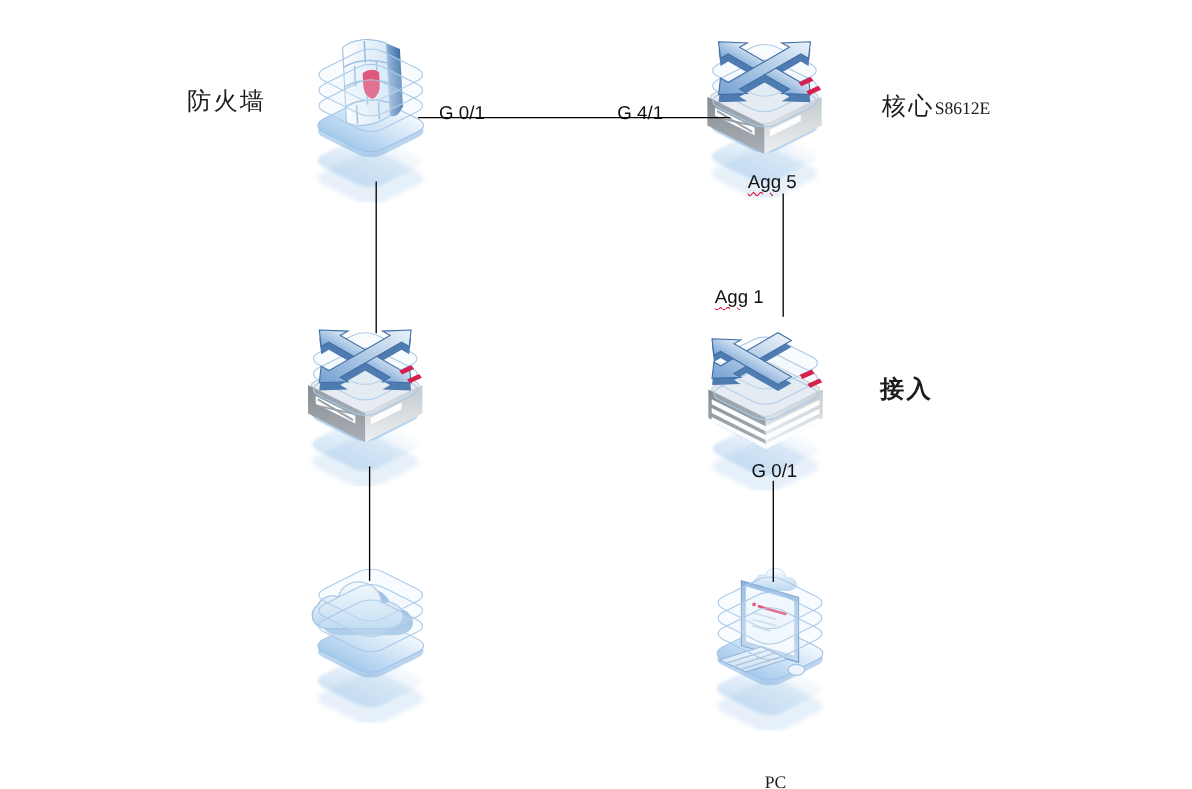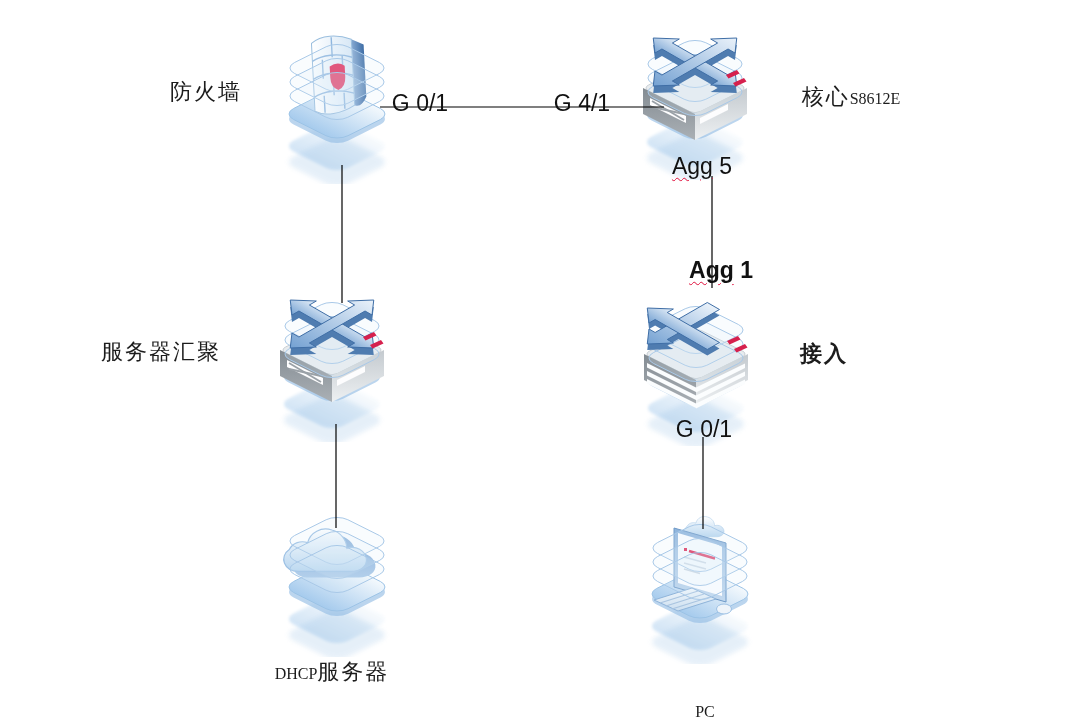--- a/index.html
+++ b/index.html
@@ -3,21 +3,21 @@
 <meta charset="utf-8">
 <style>
   html,body{margin:0;padding:0;background:#ffffff;}
   .canvas{position:relative;width:903px;height:717px;background:#ffffff;overflow:hidden;
           font-family:"Liberation Sans","DejaVu Sans",sans-serif;}
   .node-icon{position:absolute;width:130px;height:162px;}
   .links-layer{position:absolute;left:0;top:0;width:1084px;height:717px;z-index:5;}
   .lbl{position:absolute;transform:translate(-50%,-50%);white-space:pre;z-index:10;color:#1c1c1c;}
   .zh{font-family:"Liberation Serif","DejaVu Serif",serif;font-size:22px;letter-spacing:2px;}
   .en{font-family:Liberation Serif, serif;font-size:16px;letter-spacing:0;}
-  .port{font-family:"Liberation Sans","DejaVu Sans",sans-serif;font-size:23px;color:#111;}
+  .port{font-family:"Liberation Sans","DejaVu Sans",sans-serif;font-size:17px;color:#111;}
   .squiggle{text-decoration-line:underline;text-decoration-style:wavy;
             text-decoration-color:#e0103c;text-decoration-thickness:1px;text-underline-offset:3px;}
   svg{display:block;}
   .defs-holder{position:absolute;width:0;height:0;overflow:hidden;}
 </style>
 </head>
 <body>
 
 <svg class="defs-holder" aria-hidden="true">
   <defs>
@@ -216,24 +216,22 @@
           <path d="M-34 92 L4 80"></path>
           <path d="M-28 95 L10 83"></path>
       </g>
       <ellipse cx="24" cy="95" rx="7.5" ry="5" fill="#eef4fa" stroke="#9cc0e4"></ellipse>
     </g>
     <use href="#wires"></use>
   </svg>
 
   <div class="lbl zh" style="left:206px;top:92px;">防火墙</div>
   <div class="lbl" style="left:851px;top:97px;"><span class="zh">核心</span><span class="en">S8612E</span></div>
-  <div class="lbl zh" style="left:161px;top:352px;">服务器汇聚</div>
   <div class="lbl zh" style="left:824px;top:354px;font-weight:bold;">接入</div>
-  <div class="lbl" style="left:332px;top:672px;"><span class="en">DHCP</span><span class="zh">服务器</span></div>
   <div class="lbl en" style="left:705px;top:712px;">PC</div>
 
   <div class="lbl port" style="left:420px;top:103px;">G 0/1</div>
   <div class="lbl port" style="left:582px;top:103px;">G 4/1</div>
   <div class="lbl port" style="left:702px;top:166px;"><span class="squiggle">Agg</span><span> 5</span></div>
-  <div class="lbl port" style="left:721px;top:270px;font-weight:bold;"><span class="squiggle">Agg</span><span> 1</span></div>
+  <div class="lbl port" style="left:672px;top:270px;"><span class="squiggle">Agg</span><span> 1</span></div>
   <div class="lbl port" style="left:704px;top:429px;">G 0/1</div>
 
 </div>
 
 </body></html>

